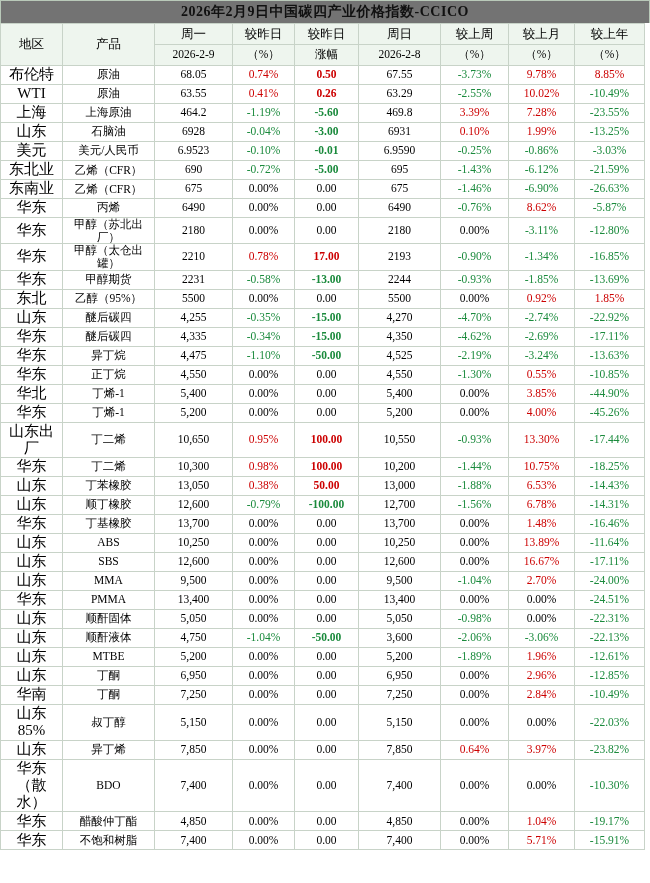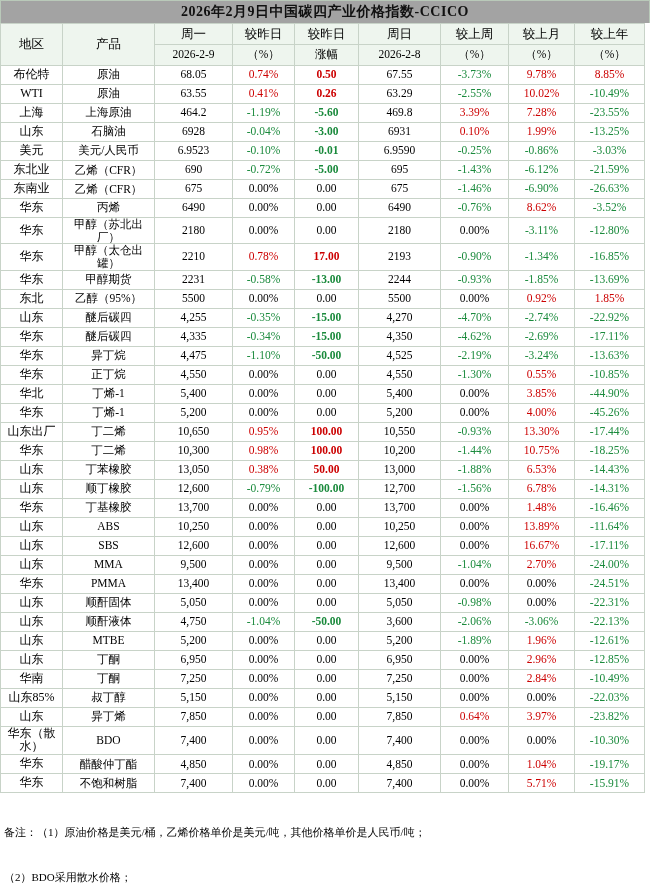--- a/index.html
+++ b/index.html
@@ -6,21 +6,21 @@
   body{
     width:650px;height:883px;
     background:#ffffff;
     font-family:"Liberation Serif","DejaVu Serif",serif;
     color:#000;
     overflow:hidden;
   }
   .page{width:650px;height:883px;position:relative;box-sizing:border-box;}
   .title-bar{
     height:22px;
-    background:#a3a3a3;
+    background:#737373;
     border:1px solid #b9c9b9;
     border-bottom:none;
     display:flex;align-items:center;justify-content:center;
   }
   .title-bar .title{
     font-size:14px;font-weight:bold;color:#111;
     letter-spacing:0.5px;
   }
   table{
     border-collapse:collapse;
@@ -51,21 +51,21 @@
   .col-dpct{width:62px;}
   .col-dabs{width:64px;}
   .col-sun{width:82px;}
   .col-wk{width:68px;}
   .col-mo{width:66px;}
   .col-yr{width:70px;}
   .pos{color:#cc0000;}
   .neg{color:#1a8a3c;}
   .zero{color:#000;}
   .bold{font-weight:bold;}
-  td.region{font-size:12px;}
+  td.region{font-size:15px;}
   td.product{font-size:11.5px;}
   td.val{font-size:11.5px;}
   .note{
     font-size:11px;
     line-height:1.5;
     padding:3px 4px 0 4px;
     text-align:left;
   }
   .note div{white-space:nowrap;margin-top:28px;}
   .twoline{line-height:1.1;}
@@ -193,21 +193,21 @@
         </tr>
         <tr>
           <td class="region">华东</td>
           <td class="product">丙烯</td>
           <td class="val">6490</td>
           <td class="val zero">0.00%</td>
           <td class="val zero">0.00</td>
           <td class="val">6490</td>
           <td class="val neg">-0.76%</td>
           <td class="val pos">8.62%</td>
-          <td class="val neg">-3.52%</td>
+          <td class="val neg">-5.87%</td>
         </tr>
         <tr>
           <td class="region">华东</td>
           <td class="product twoline">甲醇（苏北出厂）</td>
           <td class="val">2180</td>
           <td class="val zero">0.00%</td>
           <td class="val zero">0.00</td>
           <td class="val">2180</td>
           <td class="val zero">0.00%</td>
           <td class="val neg">-3.11%</td>

